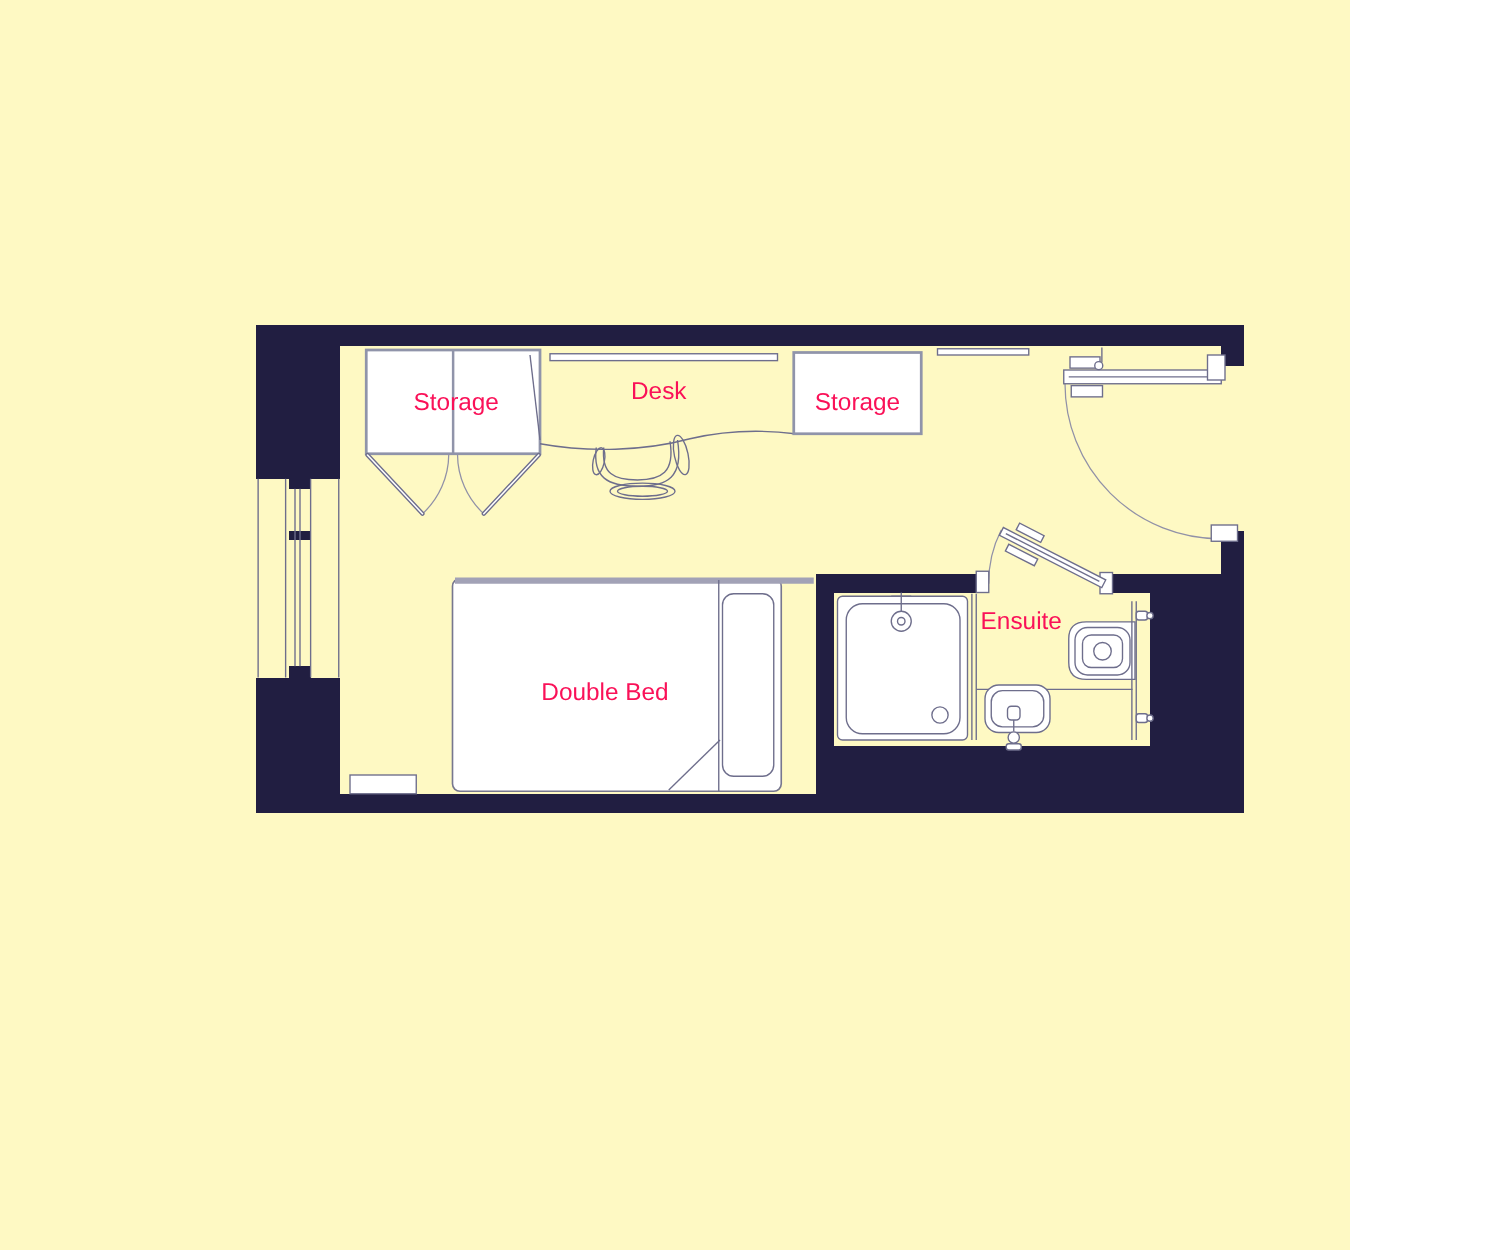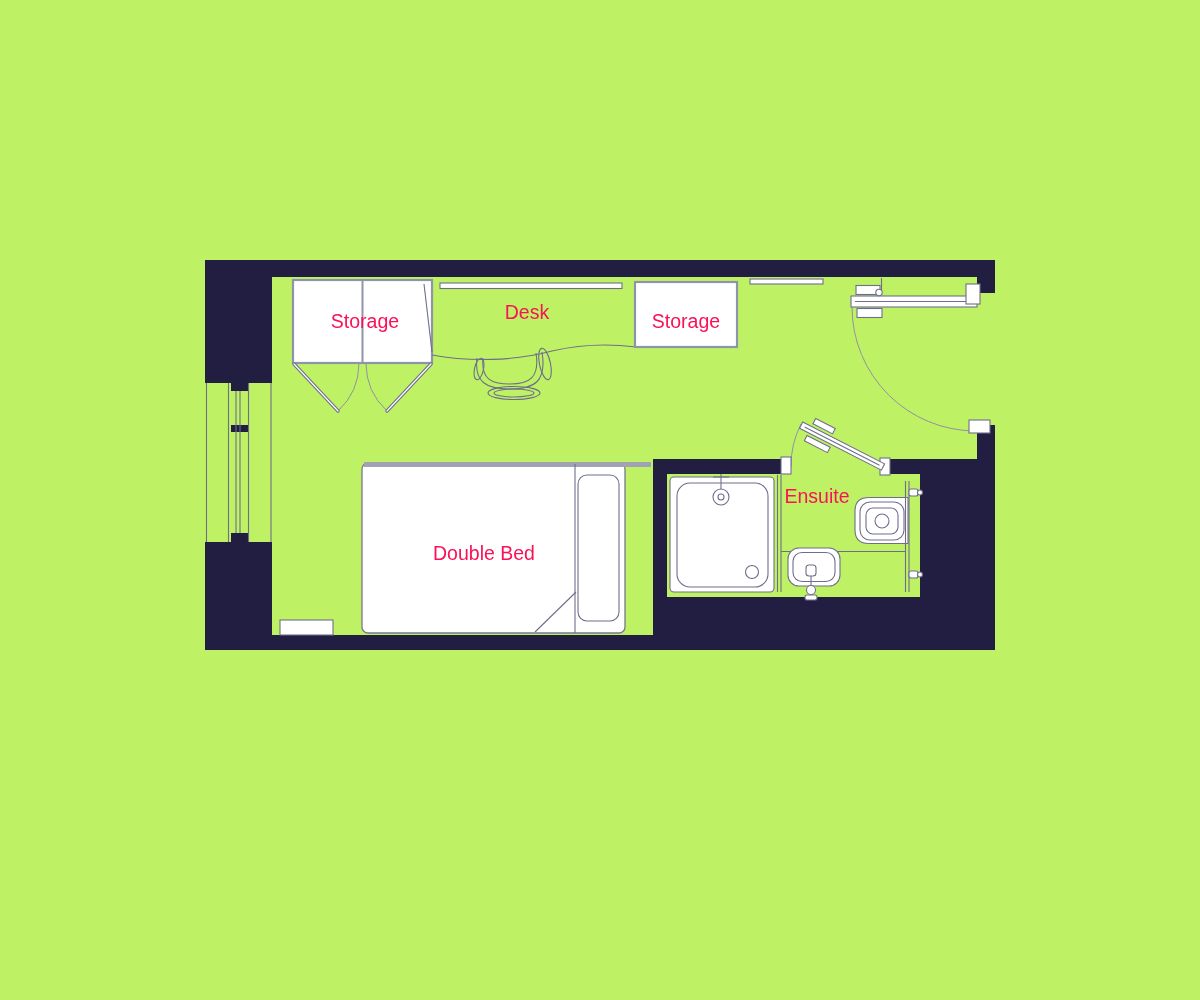--- a/index.html
+++ b/index.html
@@ -1,16 +1,16 @@
 <!DOCTYPE html>
 <html style="--wall: #211e41; --outline: #9094aa; --detail: #6e6e8c; --arc: #9191a7; --label: #fa1158; --floor: #ffffff;"><head>
 <meta charset="utf-8">
 <style>
   html,body{margin:0;padding:0;background:#ffffff;width:1200px;height:1000px;overflow:hidden;}
-  .stage{position:relative;width:1200px;height:1000px;background:#bef264;}
+  .stage{position:relative;width:1080px;height:1000px;background:#fef9c3;}
   svg{display:block;}
   .wall{fill:var(--wall,#211e41);stroke:none;}
   .box{fill:#ffffff;stroke:var(--outline,#9094aa);stroke-width:2.2;}
   .thin{fill:none;stroke:var(--detail,#6e6e8c);stroke-width:1.1;}
   .fix{fill:#ffffff;stroke:var(--detail,#6e6e8c);stroke-width:1.1;}
   .arc{fill:none;stroke:var(--arc,#9191a7);stroke-width:1;}
   .leaf{fill:none;stroke:var(--detail,#6e6e8c);stroke-width:3.4;stroke-linecap:round;}
   .leafcore{fill:none;stroke:#ffffff;stroke-width:1.2;stroke-linecap:round;}
   .band{stroke:#a2a2b6;stroke-width:5;}
   .bedline{fill:#ffffff;stroke:#77778f;stroke-width:1.3;}

